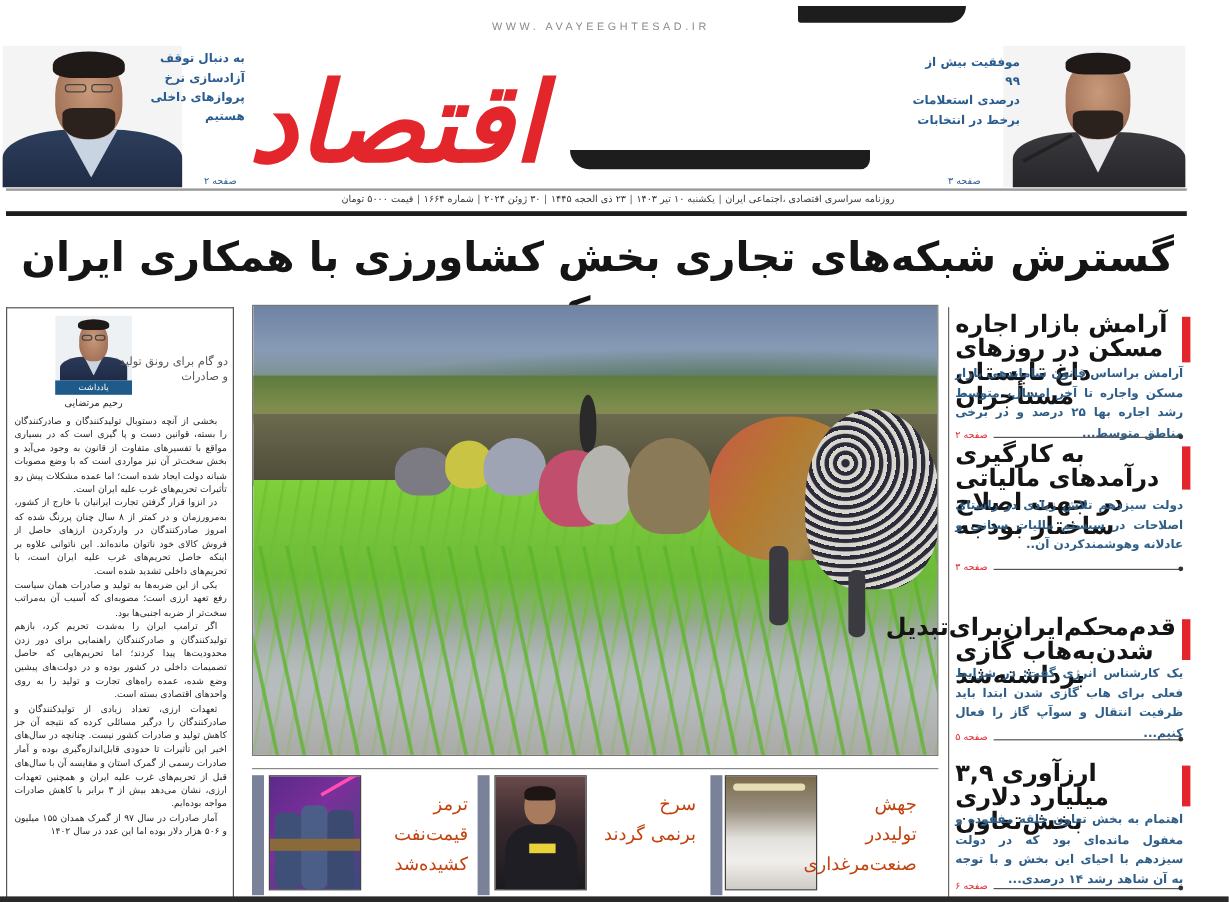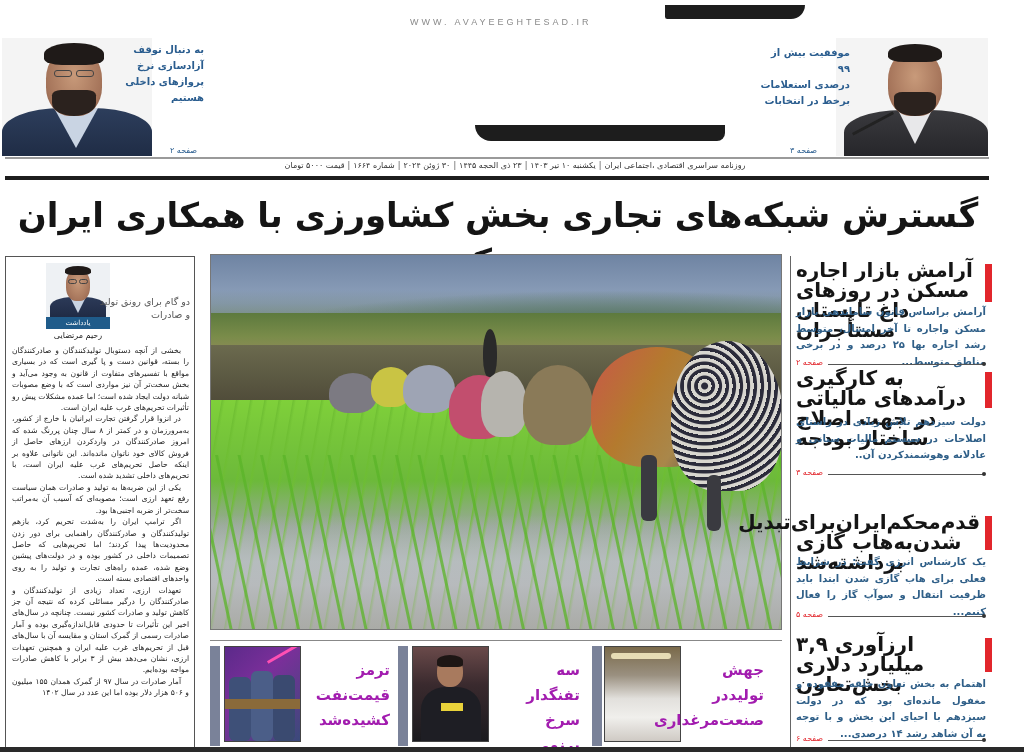--- a/index.html
+++ b/index.html
@@ -57,21 +57,21 @@
       linear-gradient(180deg, #7fd03a 0%, #6cb93a 35%, #9aa89a 55%, #b8bcc0 80%, #a8aca8 100%); }
   .mp-water { position: absolute; left: 0; top: 260px; width: 100%; height: 116px; background: linear-gradient(180deg, rgba(190,195,200,0.0) 0%, rgba(190,195,200,0.55) 40%, rgba(170,170,165,0.7) 100%); }
   .mp-sprouts { position: absolute; left: 0; top: 200px; width: 100%; height: 176px; background: repeating-linear-gradient(78deg, transparent 0px, transparent 18px, rgba(90,180,40,0.75) 19px, rgba(90,180,40,0.75) 21px, transparent 22px); }
   .worker { position: absolute; border-radius: 50% 50% 40% 40%; }
 
   
   .thumb-rule { left: 210px; top: 640px; width: 572px; height: 1px; background: #888; }
   .thumb { top: 646px; height: 100px; }
   .thumb .bar { position: absolute; top: 0; width: 10px; height: 100px; background: #7a8299; }
   .thumb .pic { position: absolute; top: 0; width: 77px; height: 96px; border: 1px solid #444; overflow: hidden; }
-  .thumb .cap { position: absolute; top: 12px; width: 80px; direction: rtl; text-align: right; font-family: "DejaVu Sans", sans-serif; font-weight: bold; font-size: 15px; line-height: 25px; color: #a21caf; }
+  .thumb .cap { position: absolute; top: 12px; width: 80px; direction: rtl; text-align: right; font-family: "DejaVu Sans", sans-serif; font-weight: normal; font-size: 15px; line-height: 25px; color: #c2410c; }
 
   
   .divider-v { left: 790px; top: 256px; width: 1px; height: 496px; background: #666; }
   .news { left: 796px; width: 196px; }
   .news .accent { position: absolute; right: 0; top: 6px; width: 7px; height: 32px; background: #e2262c; }
   .news h3 { position: absolute; right: 12px; top: 2px; width: 184px; direction: rtl; text-align: left; font-family: "DejaVu Sans", sans-serif; font-weight: bold; font-size: 20px; line-height: 20px; color: #151515; letter-spacing: -0.3px; }
   .news .summary { position: absolute; right: 6px; width: 190px; direction: rtl; text-align: justify; font-weight: bold; font-size: 10px; line-height: 16.5px; color: #2f5f88; }
   .news .ref { position: absolute; right: 0; width: 196px; height: 10px; direction: rtl; }
   .news .ref .pg { position: absolute; left: 0; top: -2px; font-size: 8px; color: #e2262c; direction: rtl; }
   .news .ref .line { position: absolute; left: 32px; right: 8px; top: 4px; height: 1px; background: #555; }
@@ -79,20 +79,21 @@
 
   .bottom-bar { left: 0; top: 747px; width: 1024px; height: 5px; background: #2a2a2a; }
 </style>
 </head>
 <body>
 
 <div class="abs website">WWW. AVAYEEGHTESAD.IR</div>
 
 <div class="abs logo">
   <div class="logo-swoosh2"></div>
+  <div class="logo-red">اقتصاد</div>
   <div class="logo-swoosh"></div>
 </div>
 
 <div class="abs photo" style="left:2px;top:38px;width:150px;height:118px;">
   <div class="person">
     <div class="suit" style="left:0;top:70px;width:150px;height:60px;"></div>
     <div class="shirt" style="left:52px;top:70px;width:44px;height:40px;"></div>
     <div class="head" style="left:44px;top:10px;width:56px;height:68px;"></div>
     <div class="hair" style="left:42px;top:5px;width:60px;height:22px;"></div>
     <div class="beard" style="left:50px;top:52px;width:44px;height:26px;"></div>
@@ -195,21 +196,20 @@
 
 <div class="abs thumb" style="left:398px;width:190px;">
   <div class="bar" style="left:0;"></div>
   <div class="pic" style="left:14px;background:linear-gradient(180deg,#6a4a4a 0%,#3a2a2e 40%,#1a1a1e 100%);">
     <div style="position:absolute;left:24px;top:10px;width:26px;height:30px;border-radius:45%;background:#a87a5e;"></div>
     <div style="position:absolute;left:24px;top:8px;width:26px;height:12px;border-radius:50% 50% 20% 20%;background:#1d1614;"></div>
     <div style="position:absolute;left:8px;top:40px;width:60px;height:56px;border-radius:40% 40% 0 0;background:#1e1e24;"></div>
     <div style="position:absolute;left:28px;top:56px;width:22px;height:8px;background:#e9d23a;"></div>
   </div>
   <div class="cap" style="left:102px;">
-    <div>سه تفنگدار</div>
     <div>سرخ</div>
     <div>برنمی گردند</div>
   </div>
 </div>
 
 <div class="abs thumb" style="left:210px;width:190px;">
   <div class="bar" style="left:0;"></div>
   <div class="pic" style="left:14px;background:linear-gradient(135deg,#5b2a8a 0%,#7b2f9a 40%,#3a4a7a 100%);">
     <div style="position:absolute;left:4px;top:30px;width:22px;height:64px;border-radius:6px;background:#3e5078;"></div>
     <div style="position:absolute;left:26px;top:24px;width:22px;height:70px;border-radius:6px;background:#4b5e88;"></div>

